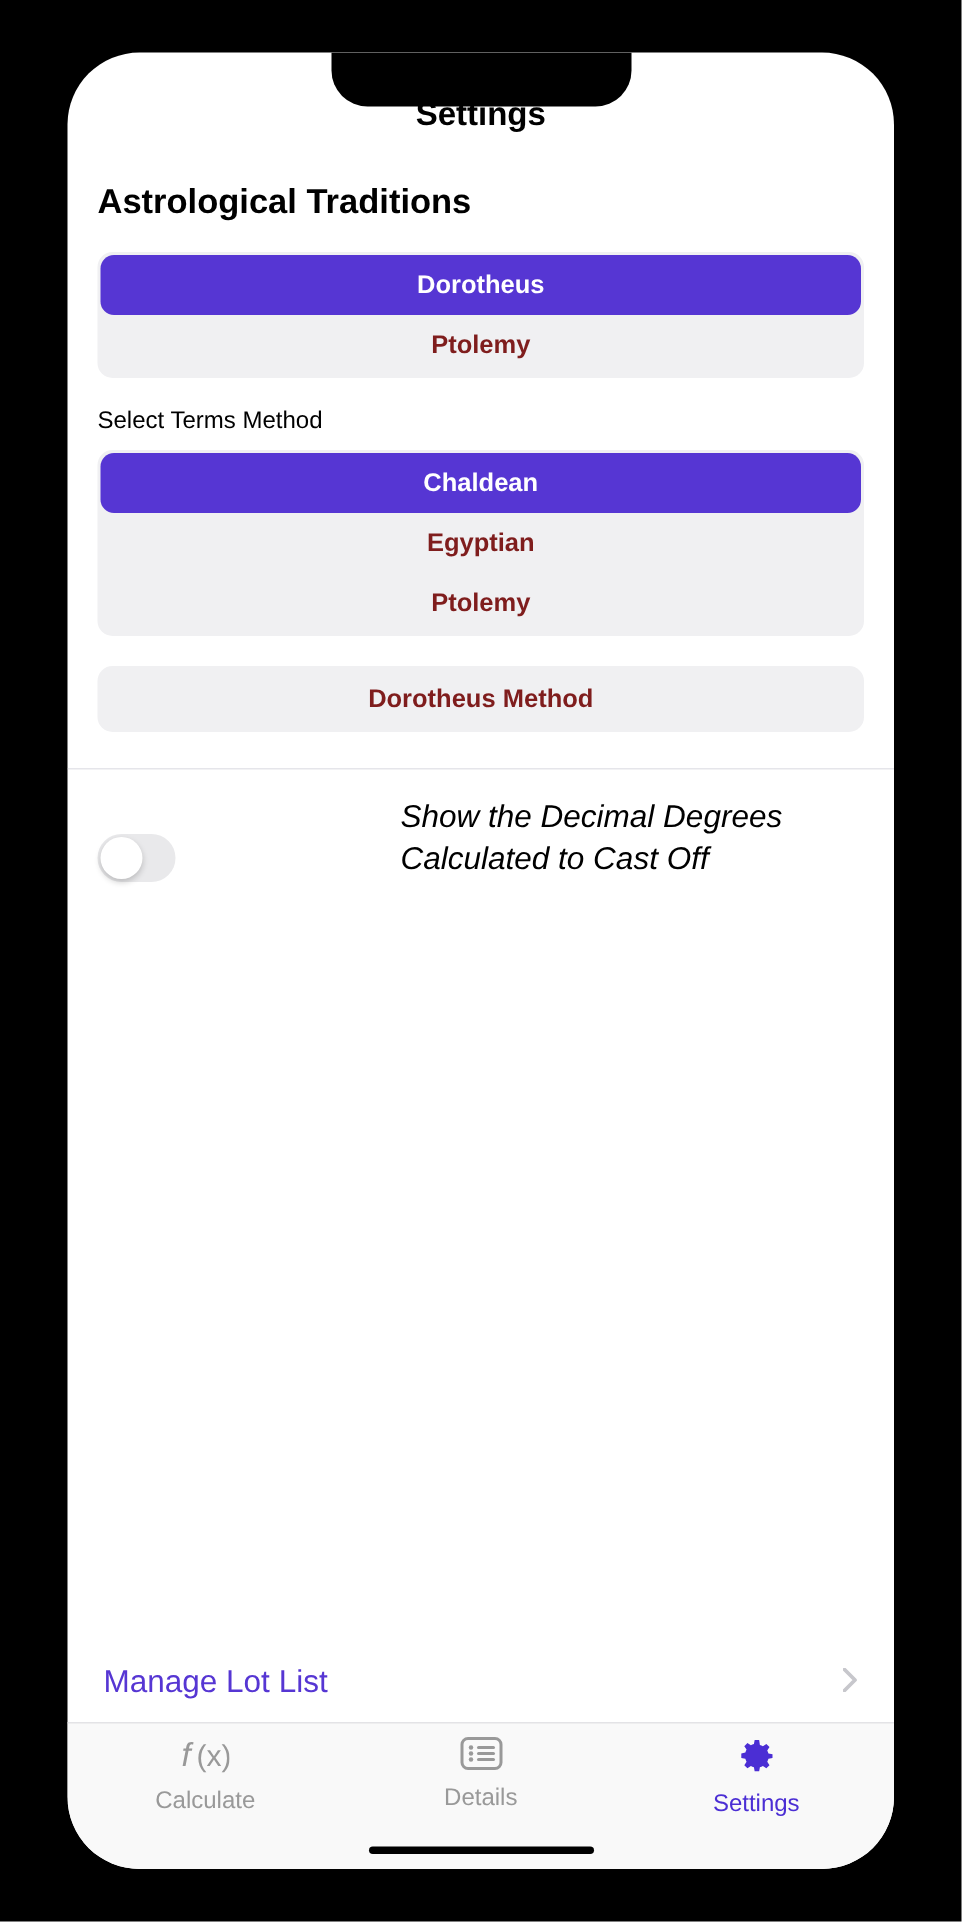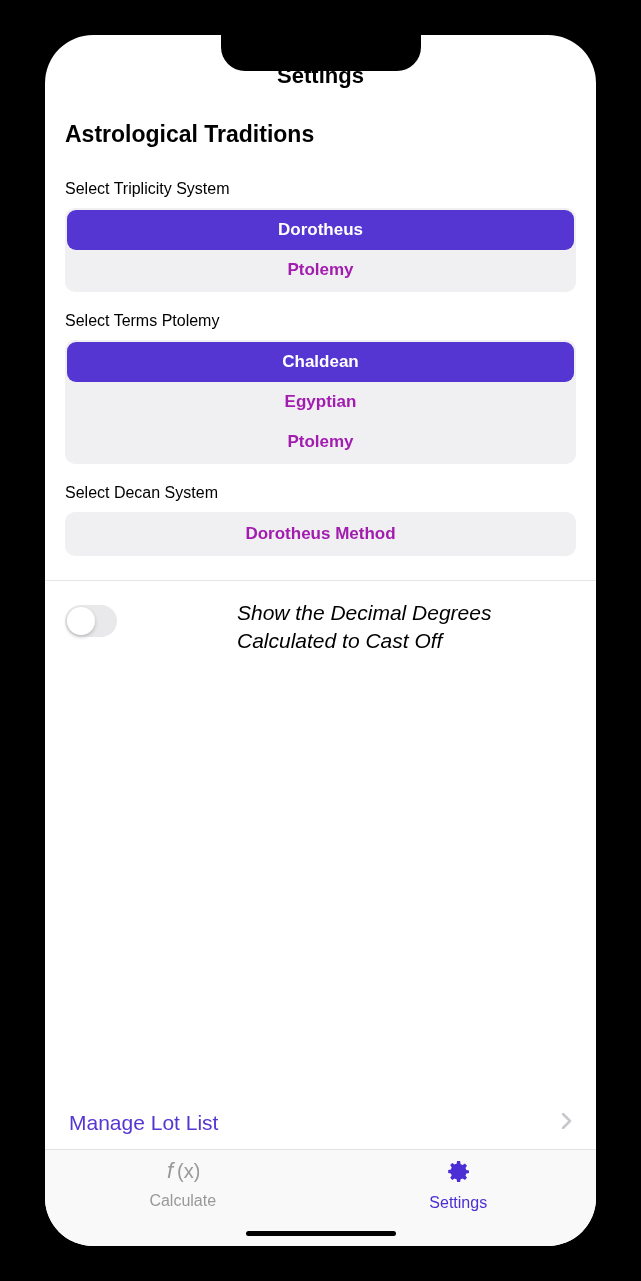--- a/index.html
+++ b/index.html
@@ -81,21 +81,21 @@
     .content {
       flex: 1;
       padding: 0 20px;
       overflow: hidden;
       display: flex;
       flex-direction: column;
     }
     .section-title {
       font-size: 23px;
       font-weight: 700;
-      margin-bottom: 32px;
+      margin-bottom: 20px;
     }
     .field-label {
       font-size: 16px;
       font-weight: 400;
       margin-bottom: 10px;
       color: #000;
     }
     .segmented {
       display: flex;
       background: #f0f0f2;
@@ -103,36 +103,37 @@
       padding: 2px;
       margin-bottom: 20px;
       flex-direction: column;
     }
     .segment {
       flex: 1;
       text-align: center;
       padding: 10px 4px;
       font-size: 17px;
       font-weight: 600;
-      color: #a21caf;
+      color: #7f1d1d;
       border-radius: 9px;
       cursor: pointer;
     }
     .segment.selected {
       background: #5636d3;
       color: #fff;
     }
     .divider {
       height: 1px;
       background: #e5e5ea;
       margin: 4px -20px 18px;
     }
     .toggle-row {
       display: flex;
-      align-items: flex-start;
+      align-items: flex-end;
+      gap: 30px;
       padding-right: 10px;
     }
     .toggle {
       width: 52px;
       height: 32px;
       background: #e9e9eb;
       border-radius: 16px;
       position: relative;
       cursor: pointer;
       flex-shrink: 0;
@@ -214,34 +215,32 @@
 <div class="device-frame">
   <div class="screen">
     <div class="notch"></div>
 
 
     <div class="page-title">Settings</div>
 
     <div class="content">
       <div class="section-title">Astrological Traditions</div>
 
-      <div class="field-label">Select Triplicity System</div>
       <div class="segmented">
         <div class="segment selected">Dorotheus</div>
         <div class="segment">Ptolemy</div>
       </div>
 
-      <div class="field-label">Select Terms Ptolemy</div>
+      <div class="field-label">Select Terms Method</div>
       <div class="segmented">
         <div class="segment selected">Chaldean</div>
         <div class="segment">Egyptian</div>
         <div class="segment">Ptolemy</div>
       </div>
 
-      <div class="field-label">Select Decan System</div>
       <div class="segmented">
         <div class="segment">Dorotheus Method</div>
       </div>
 
       <div class="divider"></div>
 
       <div class="toggle-row">
         <div class="toggle">
           <div class="thumb"></div>
         </div>
@@ -263,20 +262,34 @@
     <div class="tab-bar">
       <div class="tab">
         <span>
           <svg width="32" height="26" viewBox="0 0 32 26">
               <text x="0" y="20" font-style="italic" font-size="22" fill="#999" font-family="serif">f</text>
               <text x="10" y="20" font-size="20" fill="#999">(x)</text>
             </svg>
         </span>
         <span class="tab-label">Calculate</span>
       </div>
+      <div class="tab">
+        <span>
+          <svg width="30" height="24" viewBox="0 0 30 24">
+              <rect x="2" y="2" width="26" height="20" rx="4" fill="none" stroke="#999" stroke-width="2"></rect>
+              <circle cx="8" cy="8" r="1.5" fill="#999"></circle>
+              <rect x="12" y="7" width="12" height="2" rx="1" fill="#999"></rect>
+              <circle cx="8" cy="12" r="1.5" fill="#999"></circle>
+              <rect x="12" y="11" width="12" height="2" rx="1" fill="#999"></rect>
+              <circle cx="8" cy="16" r="1.5" fill="#999"></circle>
+              <rect x="12" y="15" width="12" height="2" rx="1" fill="#999"></rect>
+            </svg>
+        </span>
+        <span class="tab-label">Details</span>
+      </div>
       <div class="tab active">
         <span>
           <svg width="28" height="28" viewBox="0 0 28 28">
               <path d="M14 9a5 5 0 100 10 5 5 0 000-10zm0 8a3 3 0 110-6 3 3 0 010 6z" fill="#4b2ed4"></path>
               <path d="M25 15.5v-3l-2.7-.5c-.2-.7-.5-1.4-.8-2l1.5-2.3-2.1-2.1-2.3 1.5c-.6-.3-1.3-.6-2-.8L16.1 3h-3l-.5 2.7c-.7.2-1.4.5-2 .8L8.3 5 6.2 7.1l1.5 2.3c-.3.6-.6 1.3-.8 2L4.2 12v3l2.7.5c.2.7.5 1.4.8 2l-1.5 2.3 2.1 2.1 2.3-1.5c.6.3 1.3.6 2 .8l.5 2.7h3l.5-2.7c.7-.2 1.4-.5 2-.8l2.3 1.5 2.1-2.1-1.5-2.3c.3-.6.6-1.3.8-2l2.7-.5z" fill="#4b2ed4"></path>
             </svg>
         </span>
         <span class="tab-label">Settings</span>
       </div>
     </div>

